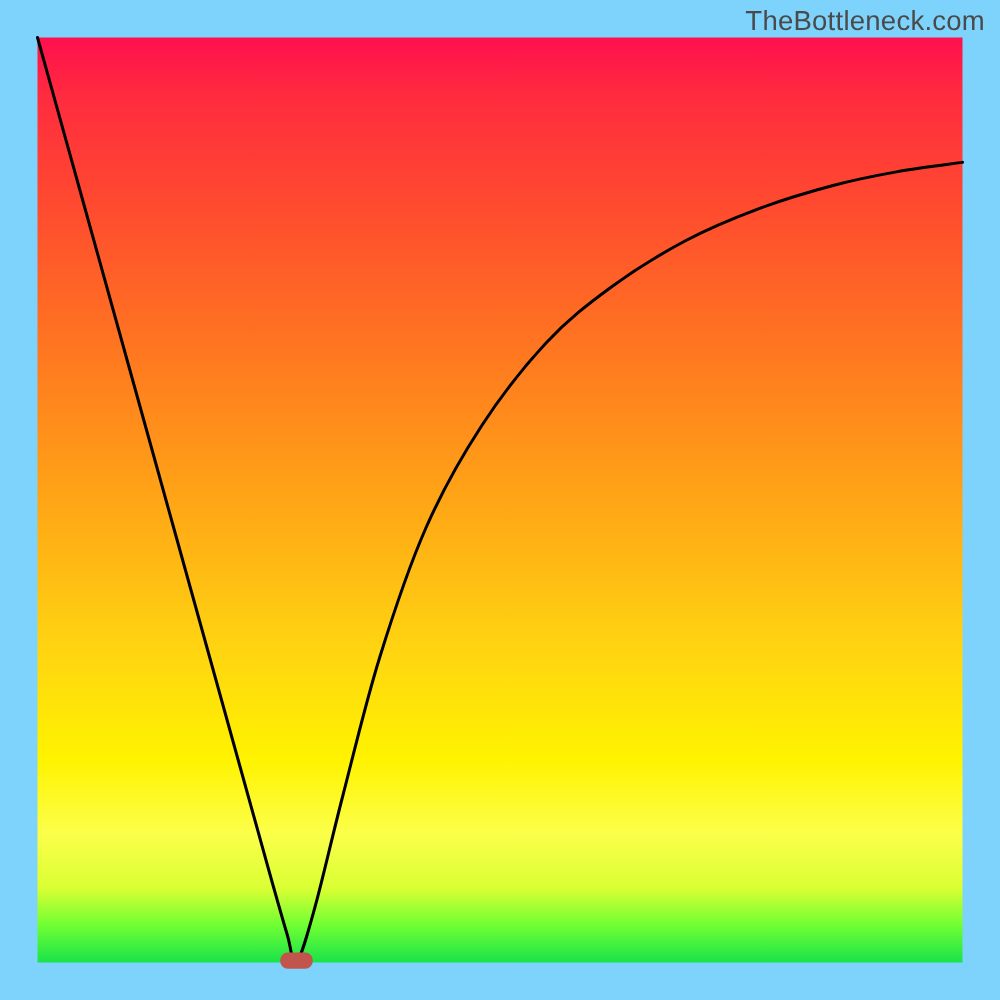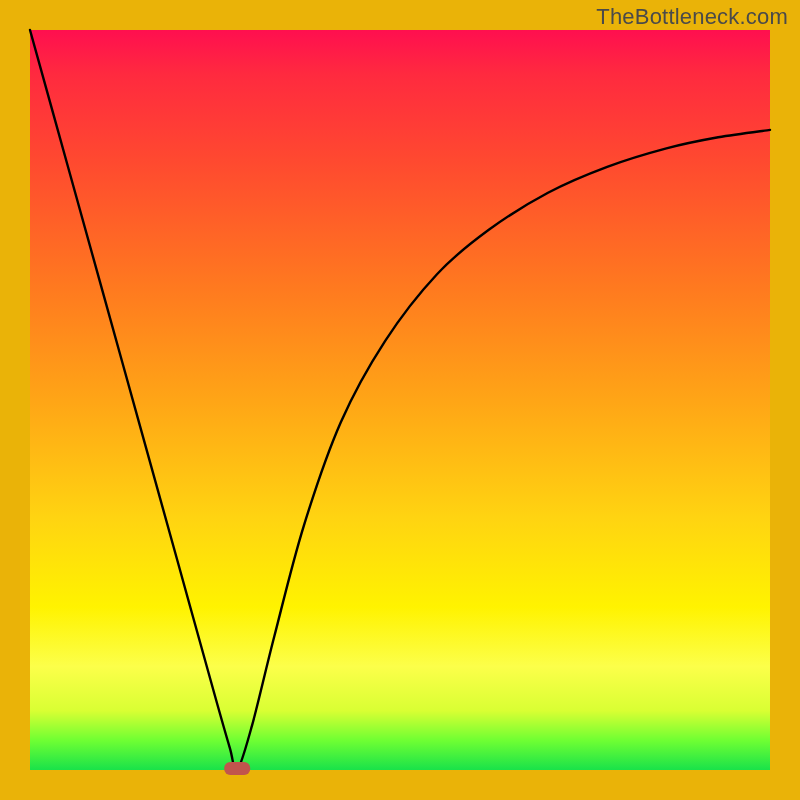--- a/index.html
+++ b/index.html
@@ -8,21 +8,21 @@
     width: 800px;
     height: 800px;
     background: #000;
     font-family: Arial, Helvetica, sans-serif;
     overflow: hidden;
   }
   .frame {
     position: relative;
     width: 800px;
     height: 800px;
-    background: #eab308;
+    background: #7dd3fc;
   }
   .watermark {
     position: absolute;
     top: 4px;
     right: 12px;
     color: #4a4a4a;
     font-size: 22px;
     font-weight: 500;
     letter-spacing: 0.2px;
     user-select: none;

